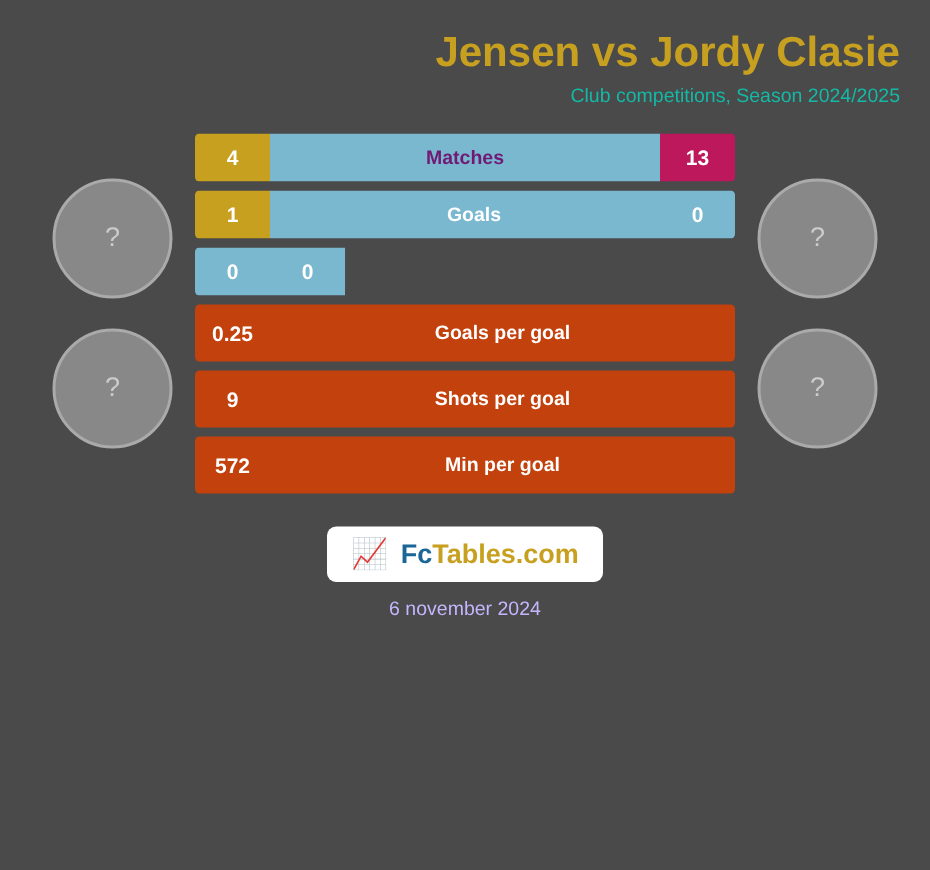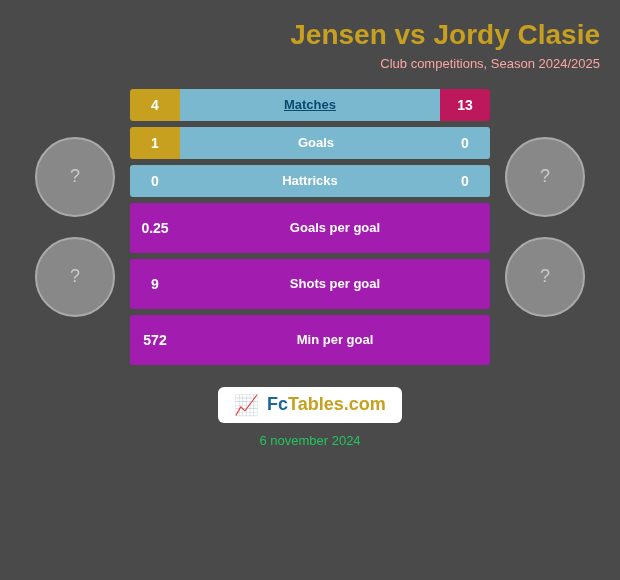--- a/index.html
+++ b/index.html
@@ -19,21 +19,21 @@
       width: 100%;
     }
     .main-title {
       font-size: 28px;
       font-weight: bold;
       color: #c8a020;
       line-height: 1.2;
     }
     .subtitle {
       font-size: 13px;
-      color: #fca5a5;
+      color: #14b8a6;
       margin-top: 4px;
     }
     .content-area {
       display: flex;
       flex-direction: row;
       align-items: center;
       justify-content: center;
       width: 100%;
       padding: 10px 20px;
       gap: 10px;
@@ -80,28 +80,27 @@
       font-weight: bold;
       font-size: 14px;
       width: 50px;
       display: flex;
       align-items: center;
       justify-content: center;
     }
     .matches-label {
       flex: 1;
       background-color: #7ab8d0;
-      color: #0c4a6e;
+      color: #701a75;
       font-size: 13px;
       font-weight: bold;
       text-align: center;
       display: flex;
       align-items: center;
       justify-content: center;
-      text-decoration: underline;
     }
     .matches-right-val {
       background-color: #be185d;
       color: #fff;
       font-weight: bold;
       font-size: 14px;
       width: 50px;
       display: flex;
       align-items: center;
       justify-content: center;
@@ -187,25 +186,25 @@
       width: 50px;
       display: flex;
       align-items: center;
       justify-content: center;
     }
 
     
     .gold-bar {
       display: flex;
       flex-direction: row;
-      height: 50px;
+      height: 38px;
       border-radius: 3px;
       overflow: hidden;
       width: 100%;
-      background-color: #a21caf;
+      background-color: #c2410c;
     }
     .gold-left-val {
       color: #fff;
       font-weight: bold;
       font-size: 14px;
       width: 50px;
       display: flex;
       align-items: center;
       justify-content: center;
     }
@@ -240,21 +239,21 @@
     }
     .logo-text {
       font-size: 18px;
       font-weight: bold;
       color: #1a6699;
     }
     .logo-text span {
       color: #c8a020;
     }
     .date-text {
-      color: #22c55e;
+      color: #c4b5fd;
       font-size: 13px;
       text-align: right;
       margin-top: 4px;
     }
   </style>
 </head>
 <body>
 
 <div class="title-section">
   <div class="main-title">Jensen vs Jordy Clasie</div>
@@ -277,21 +276,20 @@
     </div>
 
     <div class="goals-bar">
       <div class="goals-left-val">1</div>
       <div class="goals-label">Goals</div>
       <div class="goals-right-val">0</div>
     </div>
 
     <div class="hattricks-bar">
       <div class="hattricks-left-val">0</div>
-      <div class="hattricks-label">Hattricks</div>
       <div class="hattricks-right-val">0</div>
     </div>
 
     <div class="gold-bar">
       <div class="gold-left-val">0.25</div>
       <div class="gold-label">Goals per goal</div>
     </div>
 
     <div class="gold-bar">
       <div class="gold-left-val">9</div>

